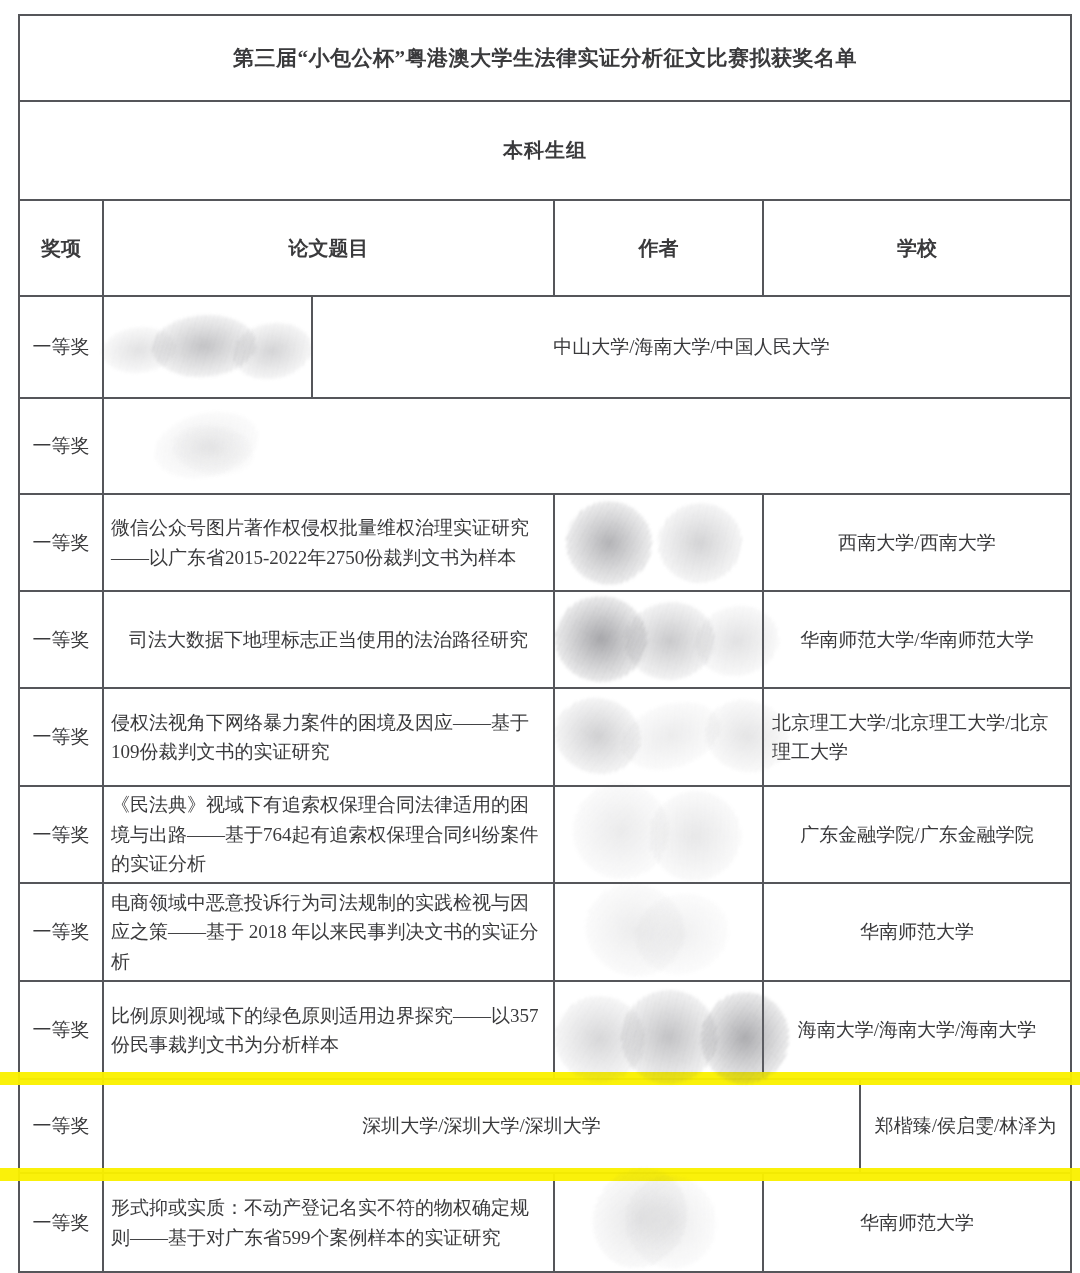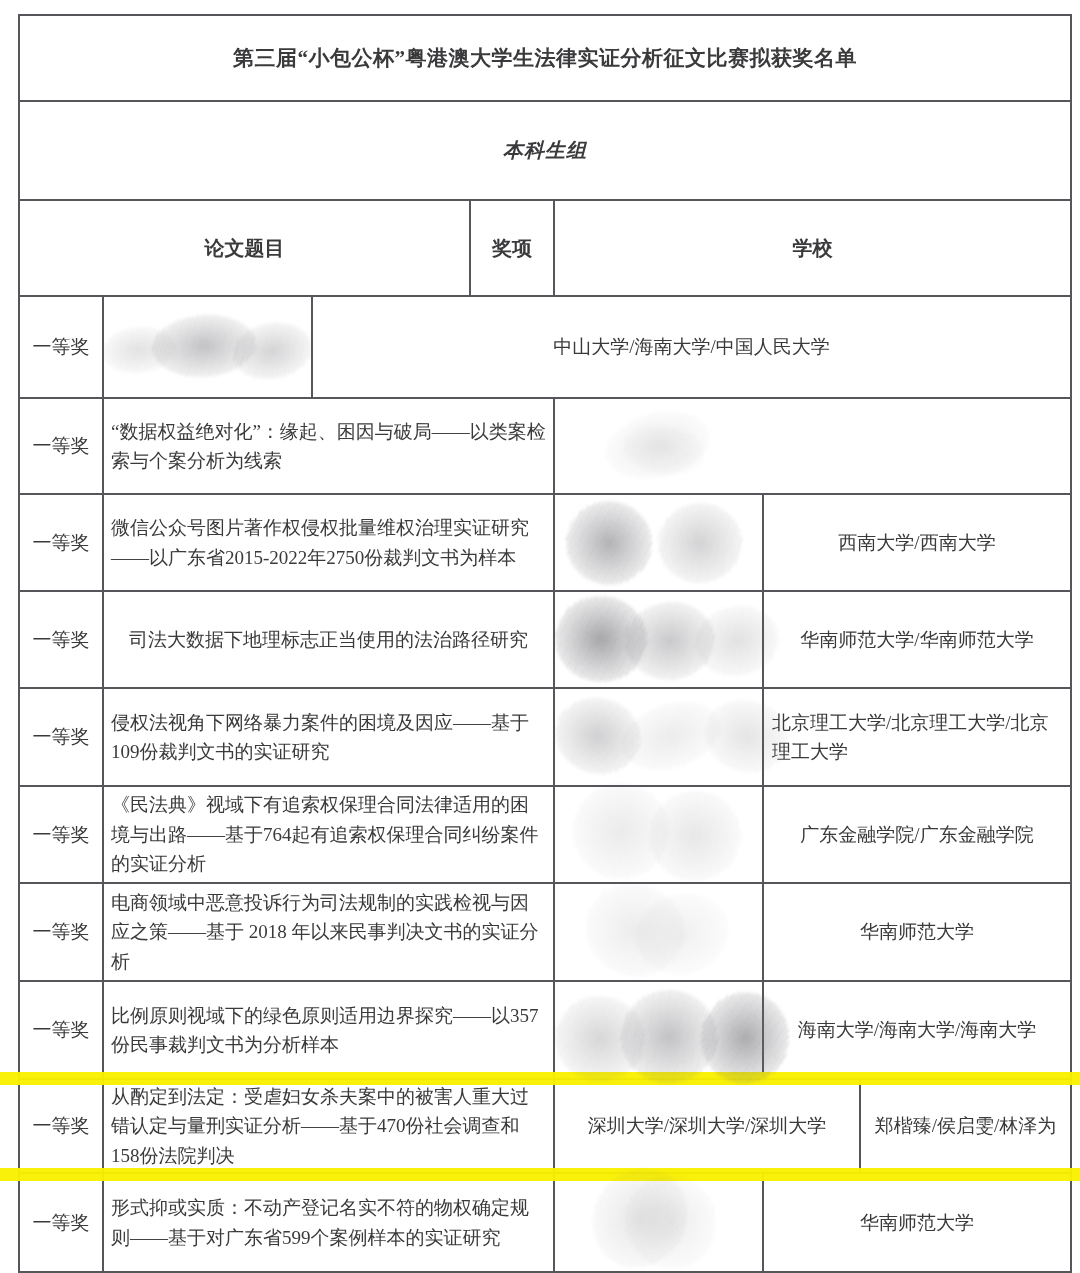--- a/index.html
+++ b/index.html
@@ -37,21 +37,21 @@
     line-height:1.55;
   }
   .cell:last-child{border-right:none;}
   .full{width:100%;border-right:none;}
   .c1{width:84px;font-size:19px;}
   .c2{width:451px;font-size:19px;padding:0 7px;}
   .c3{width:209px;font-size:19px;}
   .c4{flex:1;font-size:19px;padding:0 8px;}
 
   .title-row{font-weight:700;font-size:21px;letter-spacing:0.5px;}
-  .group-row{font-weight:700;font-size:20px;letter-spacing:1px;font-style:italic;}
+  .group-row{font-weight:700;font-size:20px;letter-spacing:1px;}
   .header-row{font-weight:700;}
   .header-row .cell{font-size:20px;}
 
   
   .scrib{position:relative;z-index:10;}
   .b{
     display:block;position:absolute;border-radius:50%;
     background:
       repeating-linear-gradient(112deg,
         rgba(100,100,106,var(--ha,.10)) 0 1.4px,
@@ -110,40 +110,40 @@
 
     <div class="row title-row" style="height:86px">
       <div class="cell full">第三届“小包公杯”粤港澳大学生法律实证分析征文比赛拟获奖名单</div>
     </div>
 
     <div class="row group-row" style="height:99px">
       <div class="cell full">本科生组</div>
     </div>
 
     <div class="row header-row" style="height:96px">
+      <div class="cell c1">奖项</div>
       <div class="cell c2">论文题目</div>
-      <div class="cell c1">奖项</div>
+      <div class="cell c3">作者</div>
       <div class="cell c4">学校</div>
     </div>
 
     <div class="row" style="height:102px">
       <div class="cell c1">一等奖</div>
       <div class="cell c3">
         <div class="scrib s1">
             <i class="b b1"></i>
             <i class="b b2"></i>
             <i class="b b3"></i>
           </div>
       </div>
       <div class="cell c4">中山大学/海南大学/中国人民大学</div>
     </div>
 
     <div class="row" style="height:96px">
       <div class="cell c1">一等奖</div>
-      <div class="cell c2">“数据权益绝对化”：缘起、困因与破局——以类案检索与个案分析为线索</div>
       <div class="cell c3">
         <div class="scrib s2">
             <i class="b b1"></i>
             <i class="b b2"></i>
           </div>
       </div>
     </div>
 
     <div class="row" style="height:97px">
       <div class="cell c1">一等奖</div>
@@ -215,21 +215,20 @@
             <i class="b b1"></i>
             <i class="b b2"></i>
             <i class="b b3"></i>
           </div>
       </div>
       <div class="cell c4">海南大学/海南大学/海南大学</div>
     </div>
 
     <div class="row" style="height:94px">
       <div class="cell c1">一等奖</div>
-      <div class="cell c2">从酌定到法定：受虐妇女杀夫案中的被害人重大过错认定与量刑实证分析——基于470份社会调查和158份法院判决</div>
       <div class="cell c4">深圳大学/深圳大学/深圳大学</div>
       <div class="cell c3">郑楷臻/侯启雯/林泽为</div>
     </div>
 
     <div class="row" style="height:97px">
       <div class="cell c1">一等奖</div>
       <div class="cell c2">形式抑或实质：不动产登记名实不符的物权确定规则——基于对广东省599个案例样本的实证研究</div>
       <div class="cell c3">
         <div class="scrib s10">
             <i class="b b1"></i>

